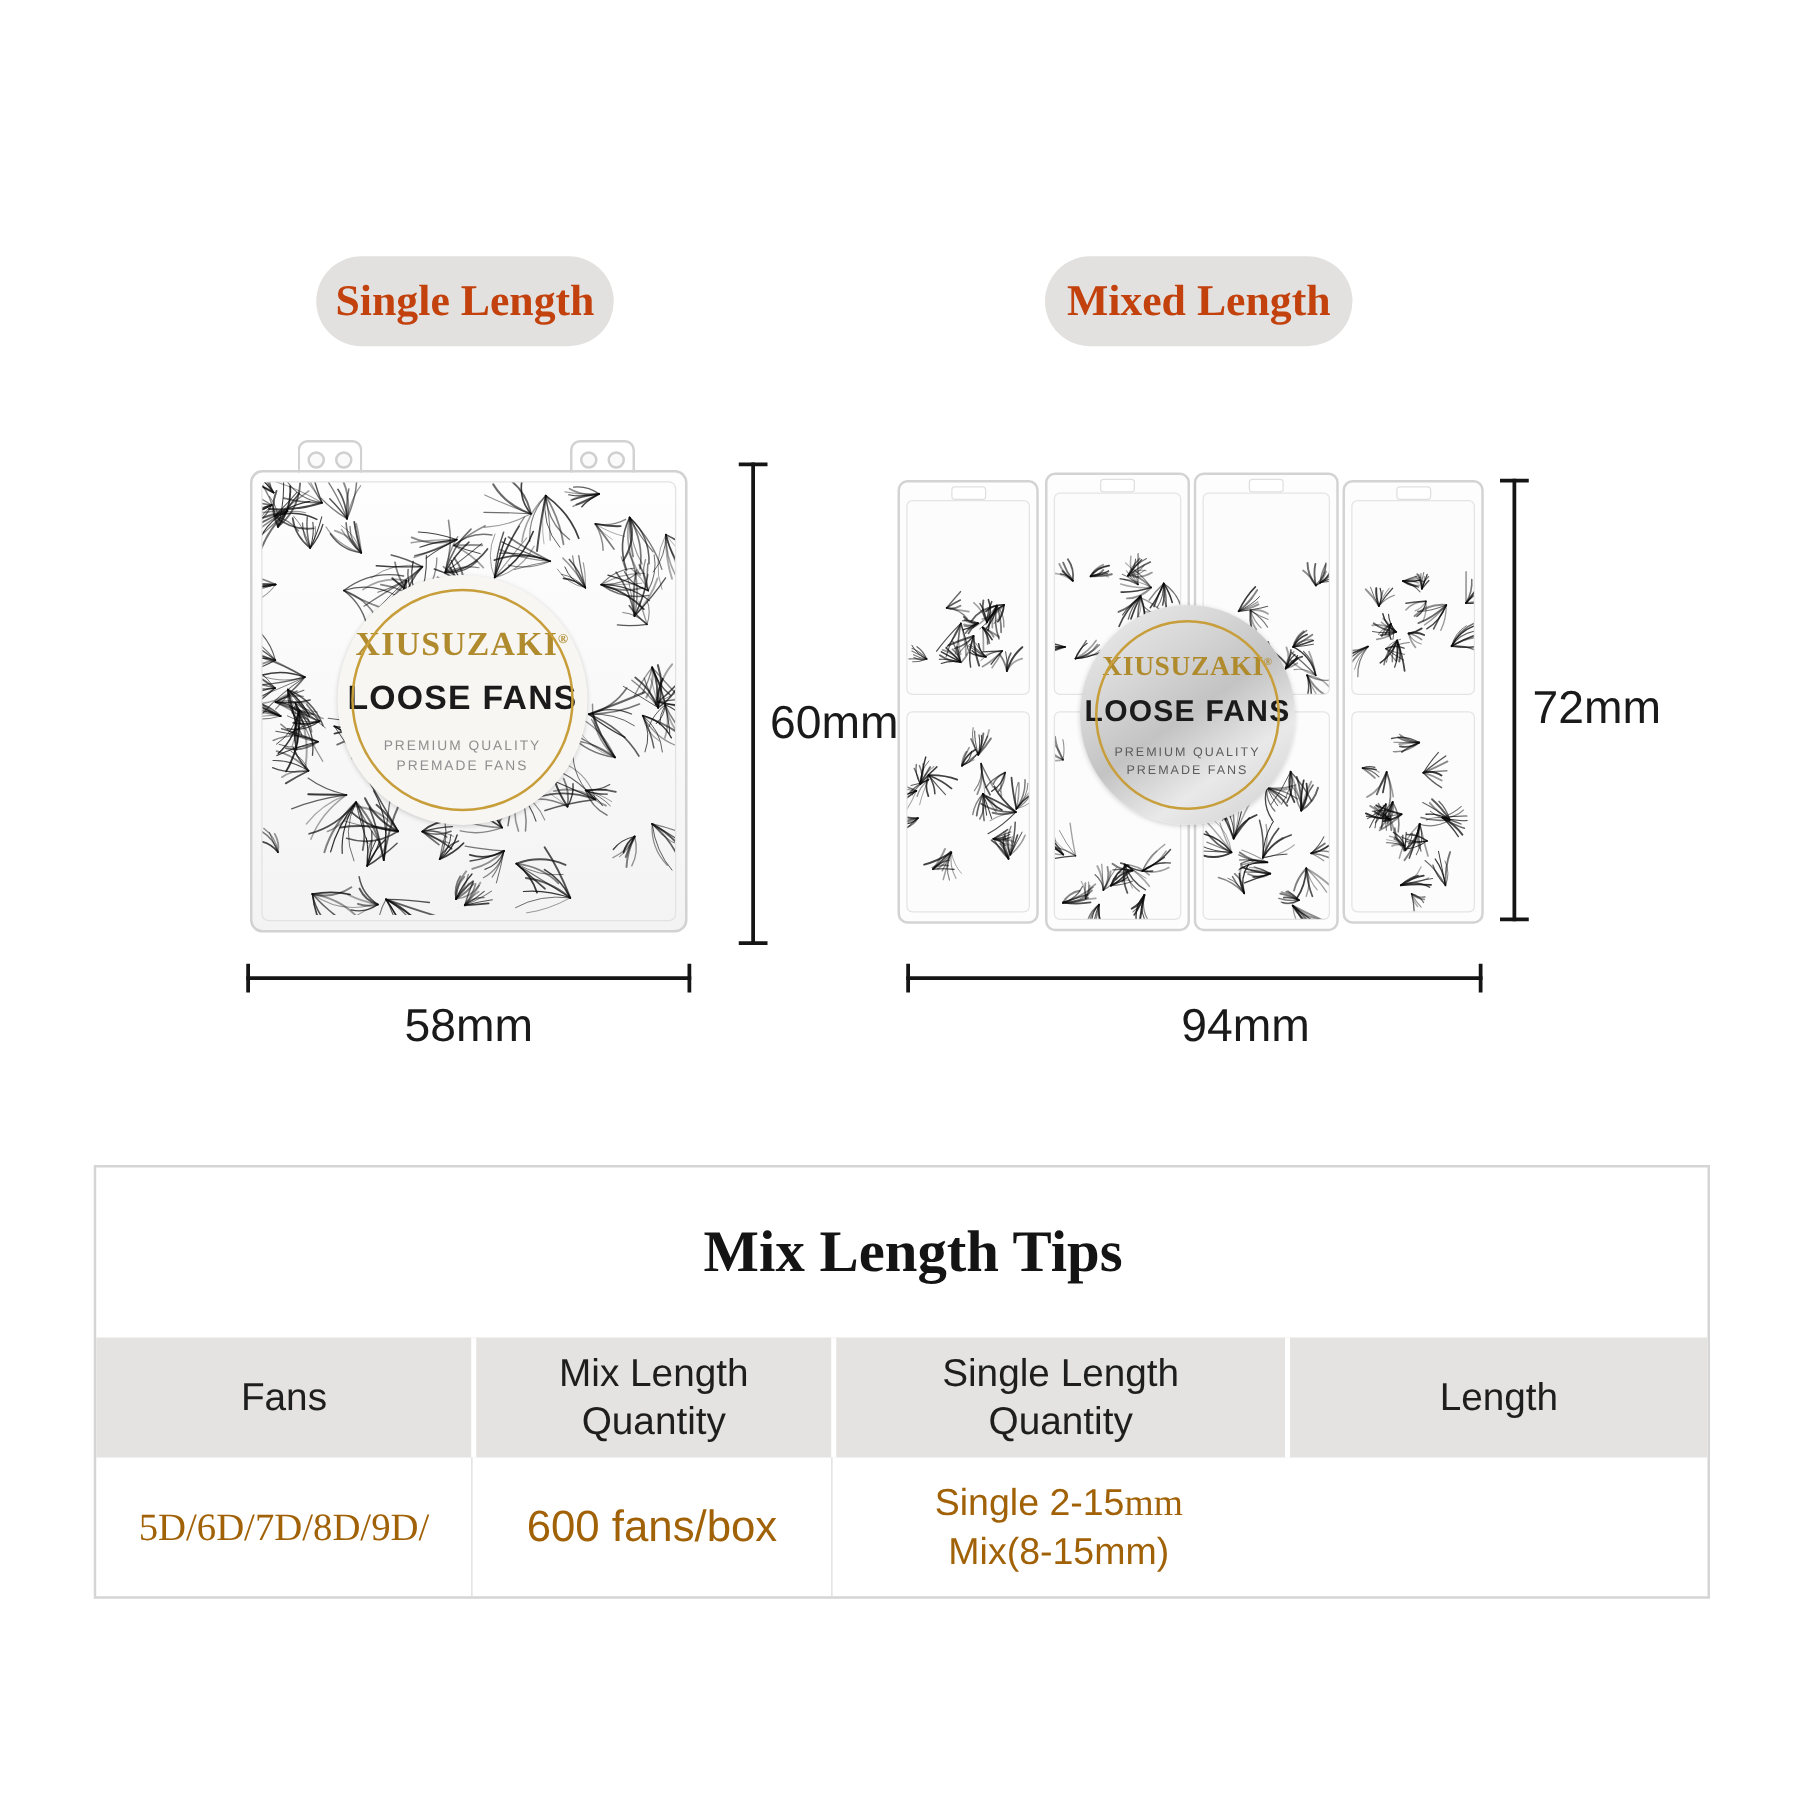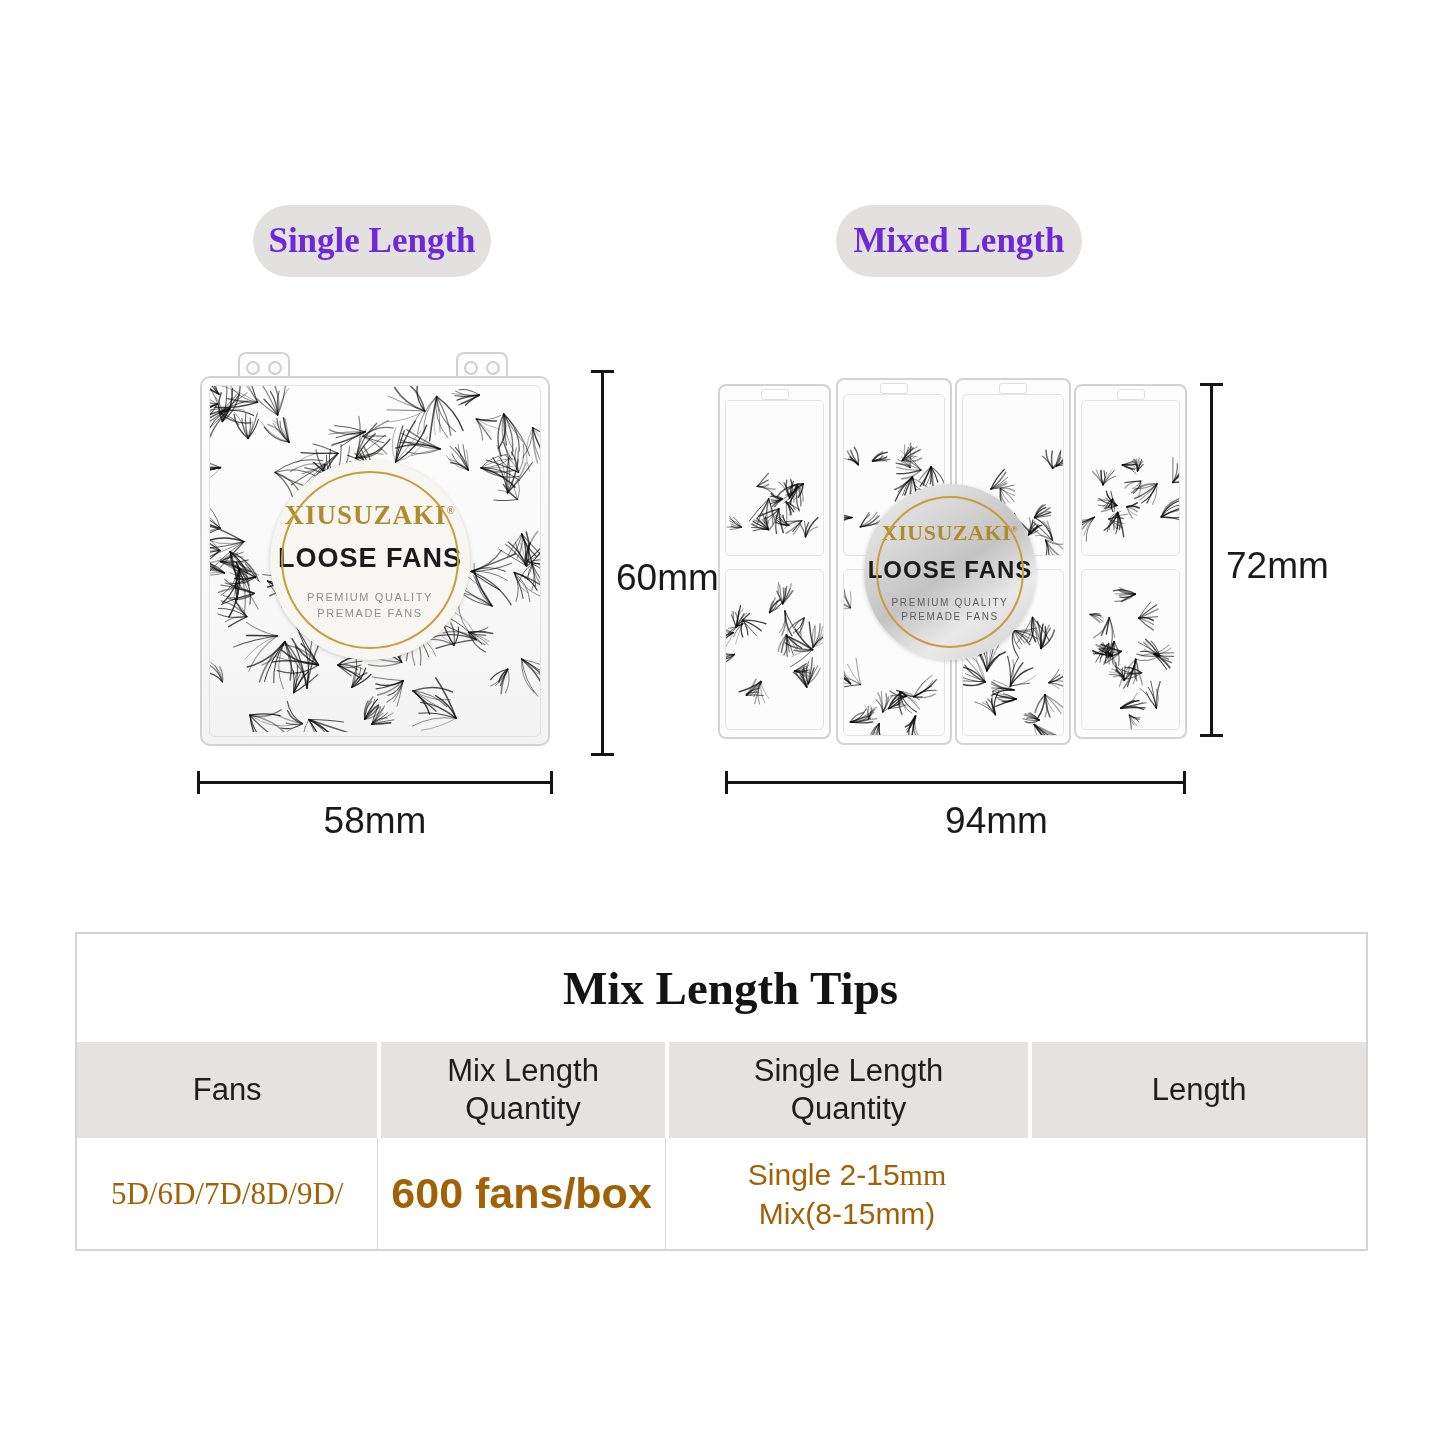--- a/index.html
+++ b/index.html
@@ -2,21 +2,21 @@
 <html><head>
 <meta charset="utf-8">
 <style>
   html,body{margin:0;padding:0;}
   body{width:1445px;height:1445px;position:relative;background:#ffffff;overflow:hidden;
        font-family:"Liberation Sans",sans-serif;}
   .abs{position:absolute;}
 
   
   .pill{background:#e2e1e0;border-radius:37px;display:flex;align-items:center;justify-content:center;
-        font-family:"Liberation Serif",serif;font-weight:700;font-size:35px;color:#6d28d9;}
+        font-family:"Liberation Serif",serif;font-weight:700;font-size:35px;color:#c2410c;}
 
   
   .hinge{background:#fff;border:2px solid #d2d2d2;border-bottom:none;border-radius:8px 8px 0 0;
          display:flex;align-items:center;justify-content:center;gap:8px;}
   .hinge .hole{width:10px;height:10px;border:2px solid #cfcfcf;border-radius:50%;background:#fafafa;}
   .boxbody{background:linear-gradient(180deg,#fefefe 0%,#f8f8f8 60%,#f3f3f3 100%);
            border:2px solid #d2d2d2;border-radius:10px;}
   .boxbody::before{content:"";position:absolute;inset:7px;border:1px solid #e2e2e2;border-radius:6px;}
 
   
@@ -42,31 +42,31 @@
   .vline::before,.vline::after{content:"";position:absolute;left:-10px;width:23px;height:3px;background:#151515;}
   .vline::before{top:0;} .vline::after{bottom:0;}
   .hline{height:3px;background:#151515;}
   .hline::before,.hline::after{content:"";position:absolute;top:-10px;width:3px;height:23px;background:#151515;}
   .hline::before{left:0;} .hline::after{right:0;}
   .dim-label{font-size:37px;color:#1a1a1a;}
   .dim-label.centered{text-align:center;}
 
   
   .spec-table{border:2px solid #d5d5d5;background:#fff;}
-  .tbl-title{height:108px;display:flex;align-items:center;justify-content:center;
+  .tbl-title{height:136px;display:flex;align-items:center;justify-content:center;
              font-family:"Liberation Serif",serif;font-weight:700;font-size:47px;color:#141414;margin-left:18px;}
   .tbl-grid{display:grid;grid-template-columns:23.3fr 22.3fr 28.2fr 26.2fr;}
   .th{height:96px;background:#e4e3e2;display:flex;align-items:center;justify-content:center;text-align:center;
       font-size:31px;color:#1e1e1e;line-height:1.22;border-left:4px solid #ffffff;padding:0 28px;box-sizing:border-box;}
   .th:first-child{border-left:none;}
   .td{height:111px;display:flex;flex-direction:column;align-items:center;justify-content:center;text-align:center;
       border-left:1px solid #dcdcdc;box-sizing:border-box;color:#a16207;}
   .td:first-child{border-left:none;}
   .td.fans{font-family:"Liberation Serif",serif;font-size:31px;line-height:36px;}
-  .td.qty{font-size:43px;font-weight:bold;}
+  .td.qty{font-size:35px;}
   .td.mixqty{font-size:30px;line-height:39px;}
   .td.len{font-size:30px;line-height:39px;}
   .serif-unit{font-family:"Liberation Serif",serif;}
 </style>
 </head>
 <body>
 
 <div class="abs pill" style="left:253px;top:205px;width:238px;height:72px;">Single Length</div>
 <div class="abs pill" style="left:836px;top:205px;width:246px;height:72px;">Mixed Length</div>
 

